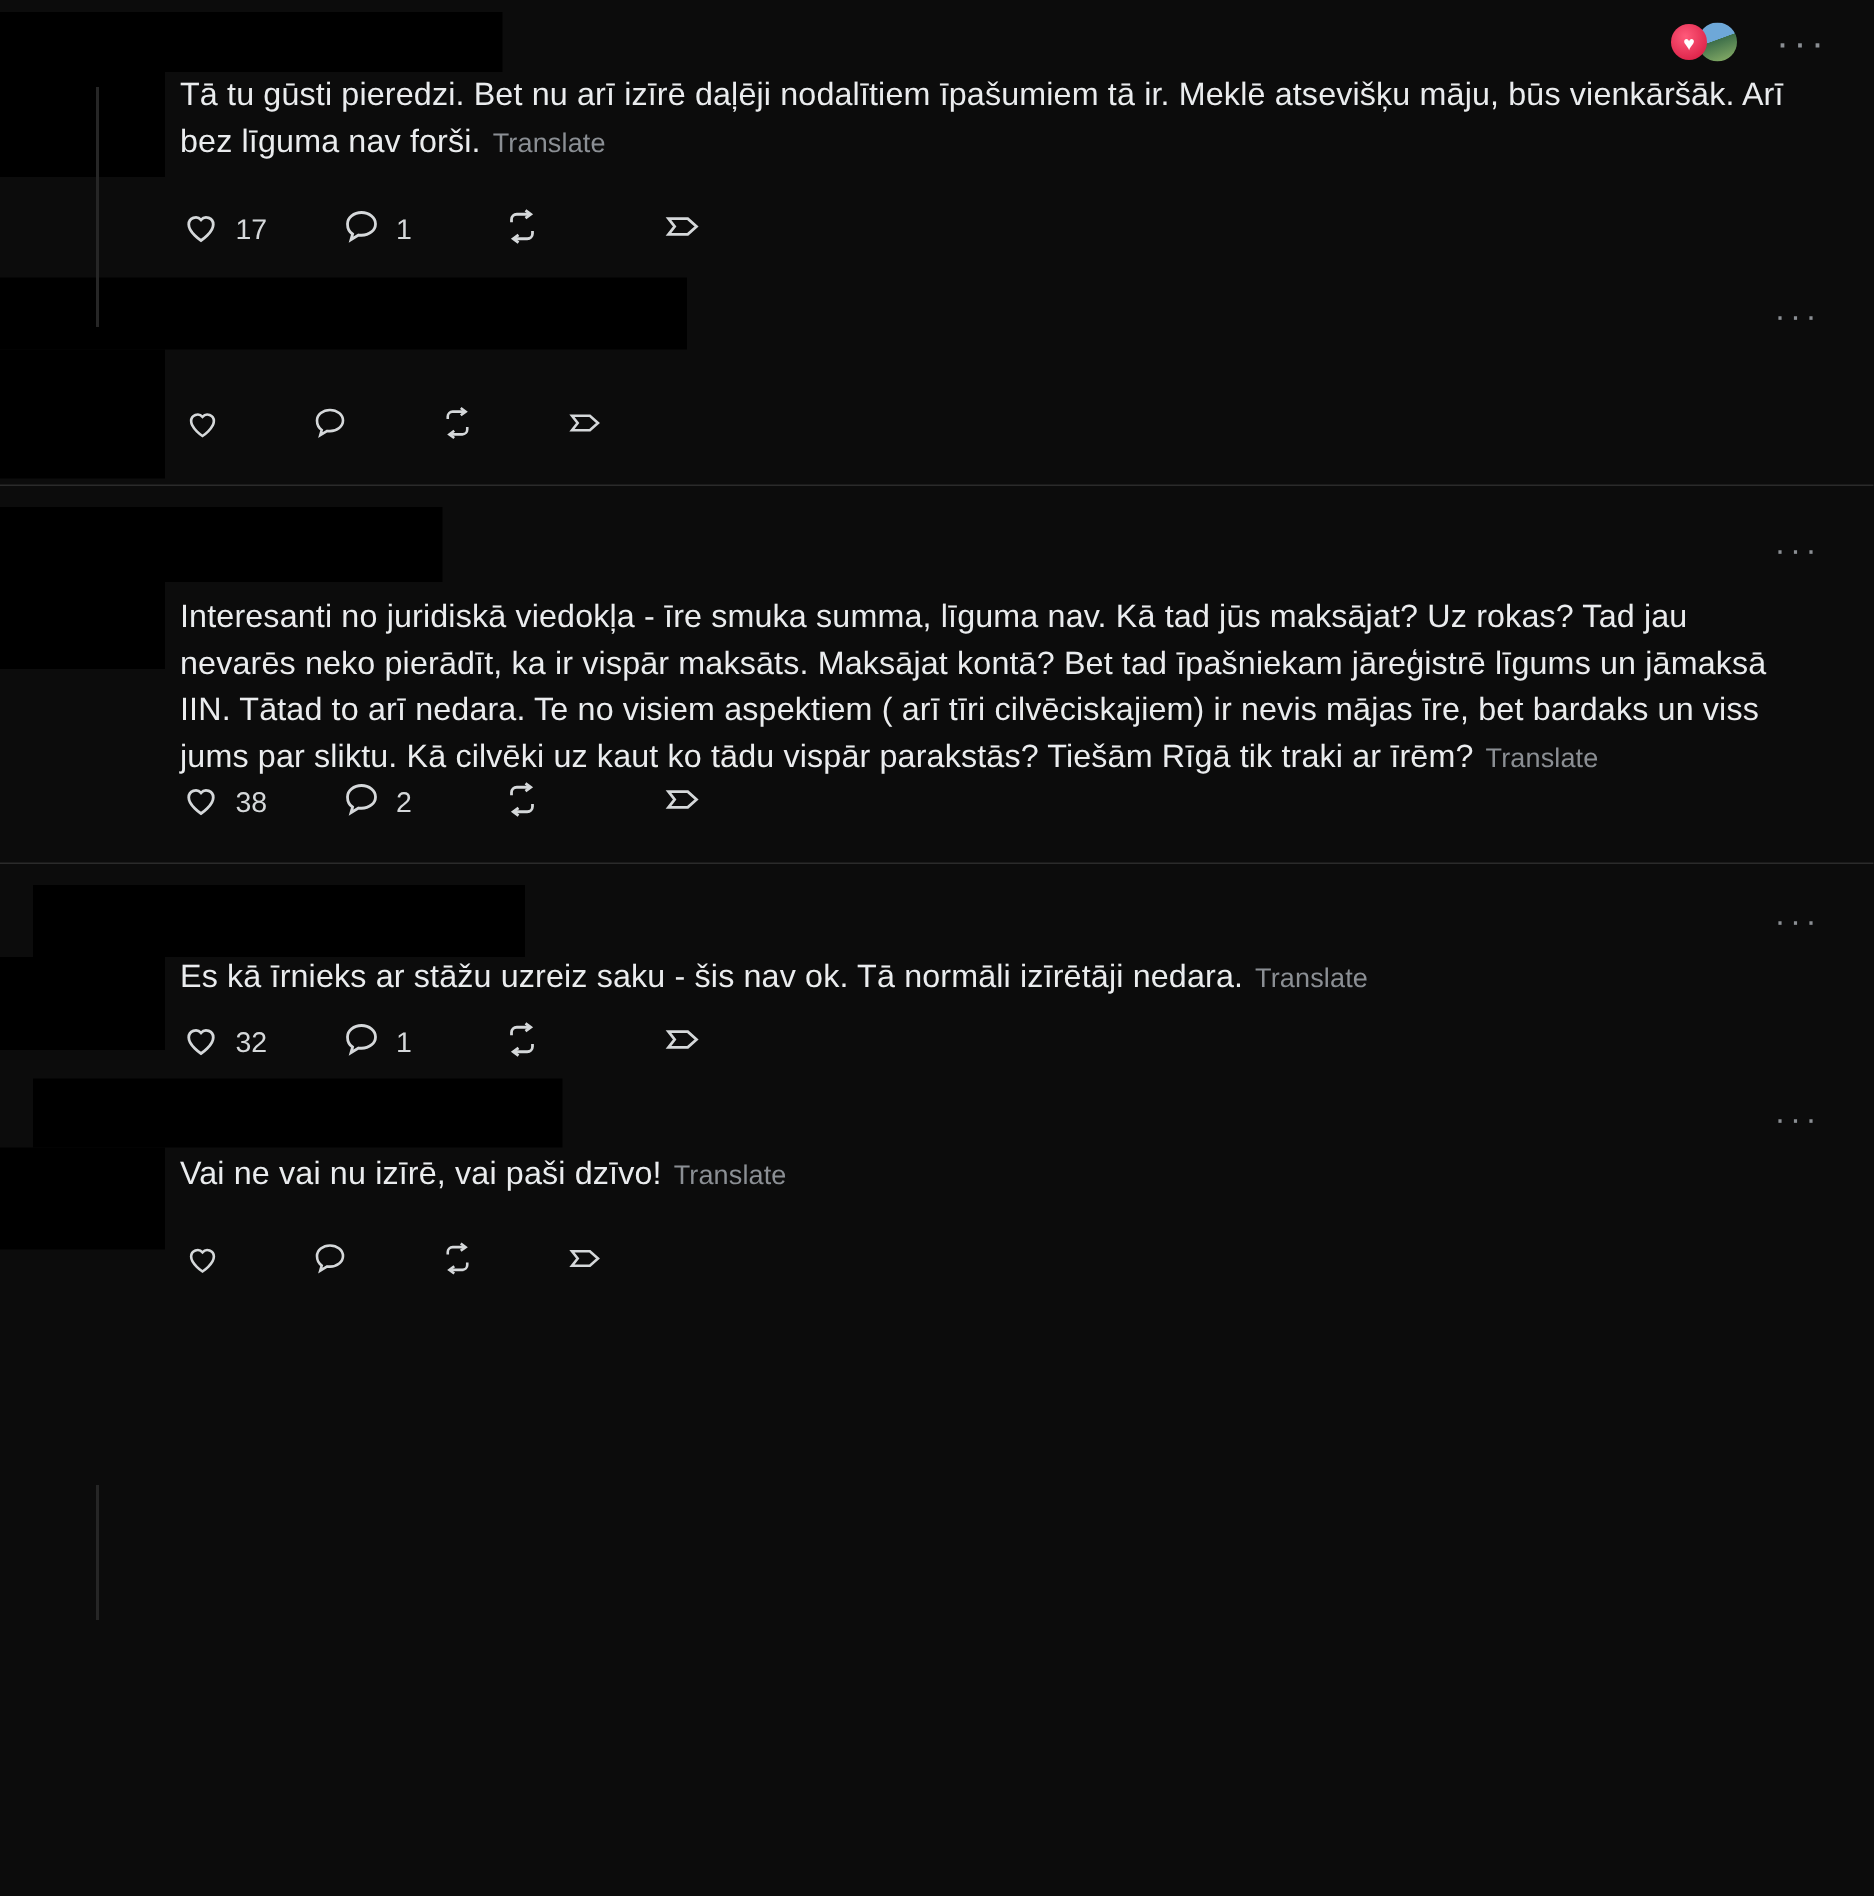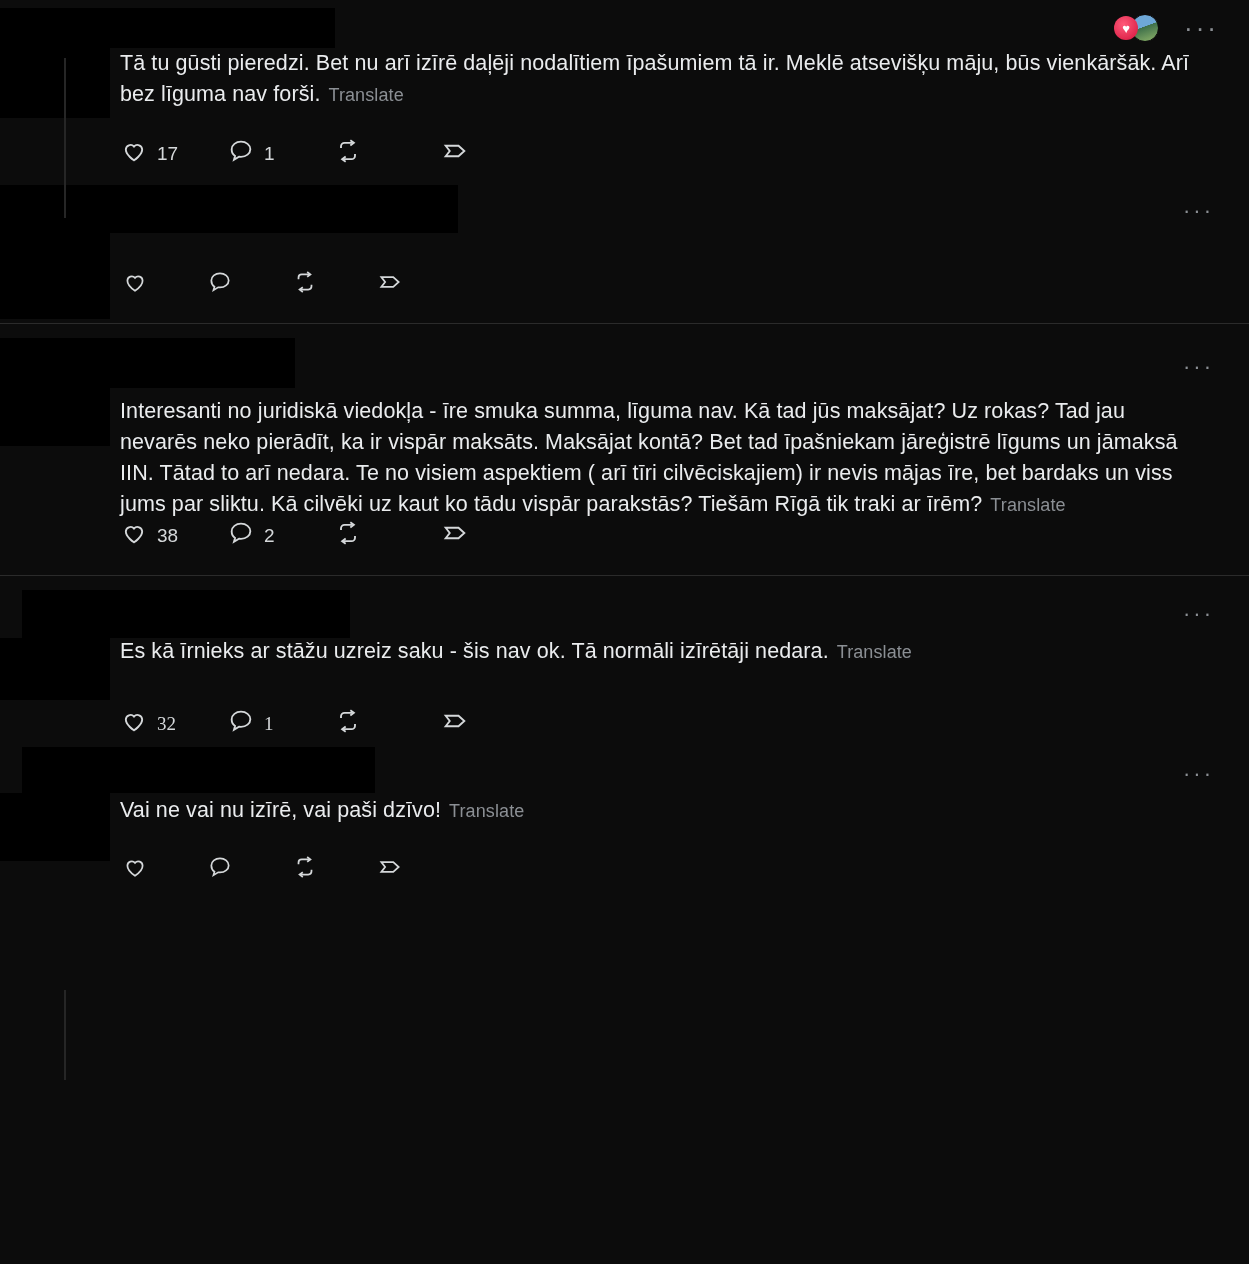--- a/index.html
+++ b/index.html
@@ -261,21 +261,21 @@
     <div class="row-head" style="height:56px;">
       <span class="redact" style="position:absolute;left:22px;top:4px;width:328px;height:48px;"></span>
       <span class="redact" style="position:absolute;left:0;top:52px;width:110px;height:62px;"></span>
       <div class="more-dots" style="font-size:22px;right:35px;">···</div>
     </div>
 
     <p class="body-text" style="margin-top:-6px;">
       <span>Es kā īrnieks ar stāžu uzreiz saku - šis nav ok. Tā normāli izīrētāji nedara.</span><span class="translate">Translate</span>
     </p>
 
-    <div class="actions" style="margin-top:40px;font-family:Liberation Serif, serif;">
+    <div class="actions" style="margin-top:12px;">
       <div class="act">
         <svg width="28" height="28" viewBox="0 0 24 24" fill="none" stroke="#d5d8da" stroke-width="1.6">
           <path d="M12 20s-7-4.6-7-9.2A4 4 0 0 1 12 8.2 4 4 0 0 1 19 10.8C19 15.4 12 20 12 20z"></path>
         </svg>
         <span class="count">32</span>
       </div>
       <div class="act">
         <svg width="28" height="28" viewBox="0 0 24 24" fill="none" stroke="#d5d8da" stroke-width="1.6">
           <path d="M12 4c4.4 0 8 2.9 8 6.5s-3.6 6.5-8 6.5c-.6 0-1.2 0-1.7-.1L6 19.5l.9-3.2C5.1 15.1 4 12.9 4 10.5 4 6.9 7.6 4 12 4z"></path>
         </svg>

